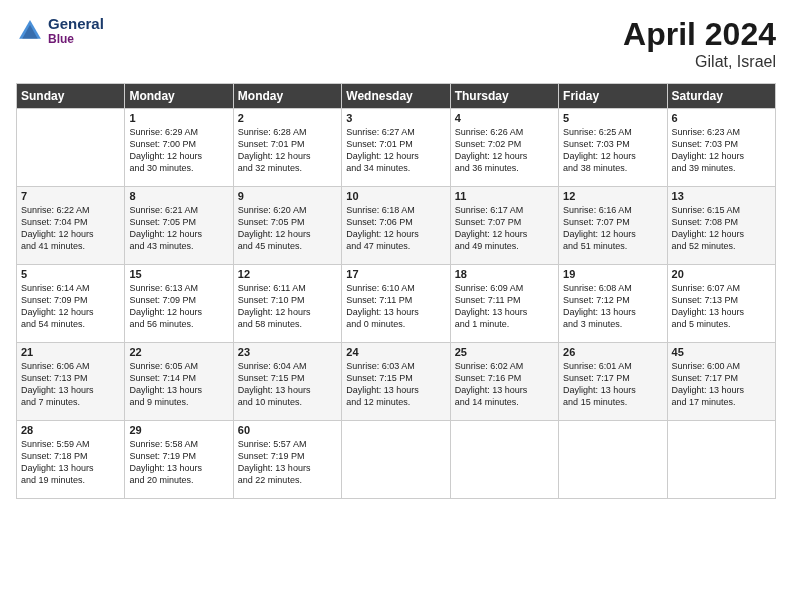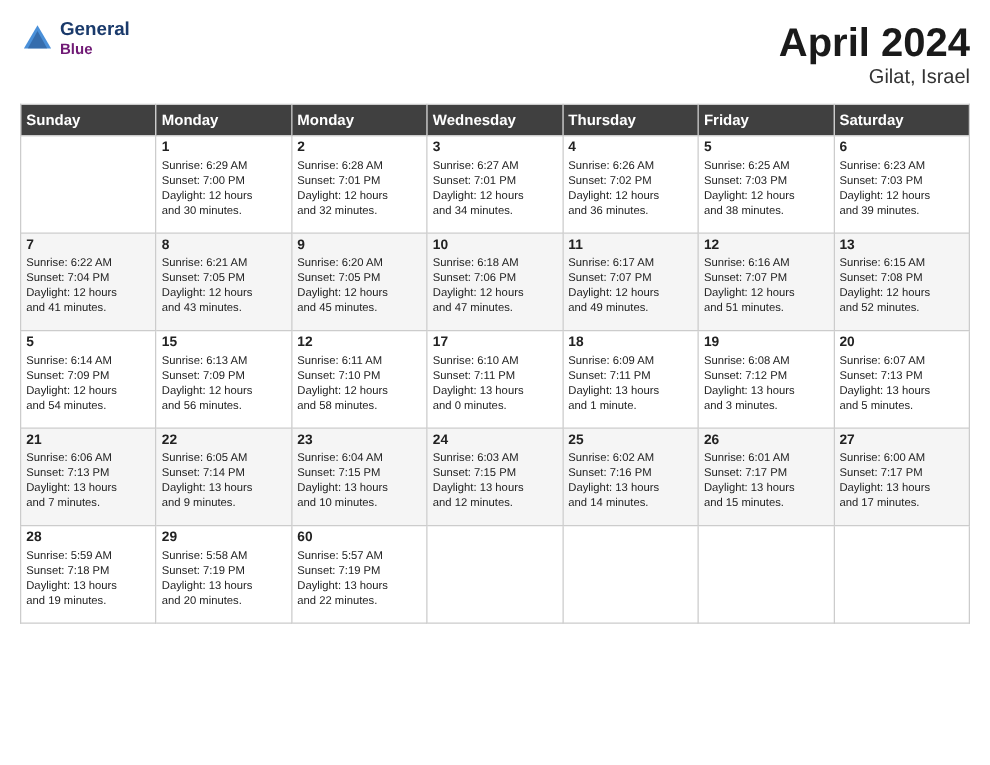--- a/index.html
+++ b/index.html
@@ -225,21 +225,21 @@
           </td>
           <td>
             <div class="day-number">25</div>
             <div class="cell-text">Sunrise: 6:02 AM<br>Sunset: 7:16 PM<br>Daylight: 13 hours<br>and 14 minutes.</div>
           </td>
           <td>
             <div class="day-number">26</div>
             <div class="cell-text">Sunrise: 6:01 AM<br>Sunset: 7:17 PM<br>Daylight: 13 hours<br>and 15 minutes.</div>
           </td>
           <td>
-            <div class="day-number">27</div>
+            <div class="day-number">45</div>
             <div class="cell-text">Sunrise: 6:00 AM<br>Sunset: 7:17 PM<br>Daylight: 13 hours<br>and 17 minutes.</div>
           </td>
         </tr>
         <tr>
           <td>
             <div class="day-number">28</div>
             <div class="cell-text">Sunrise: 5:59 AM<br>Sunset: 7:18 PM<br>Daylight: 13 hours<br>and 19 minutes.</div>
           </td>
           <td>
             <div class="day-number">29</div>

